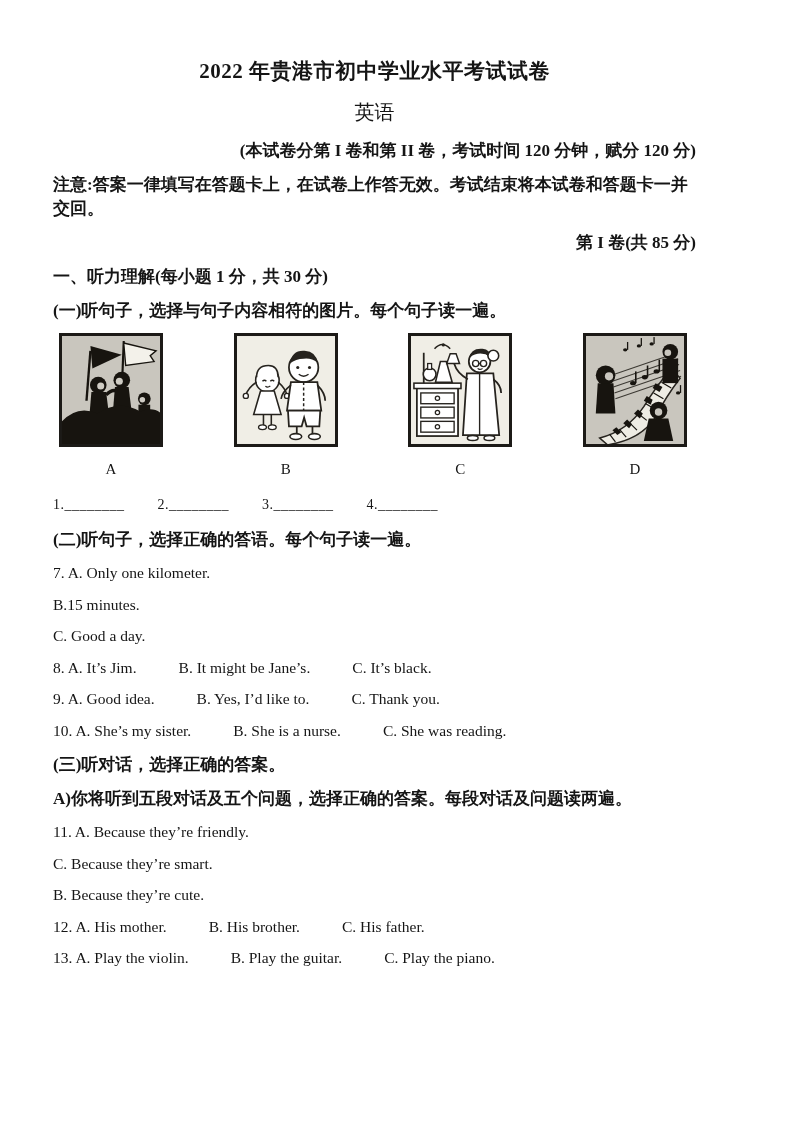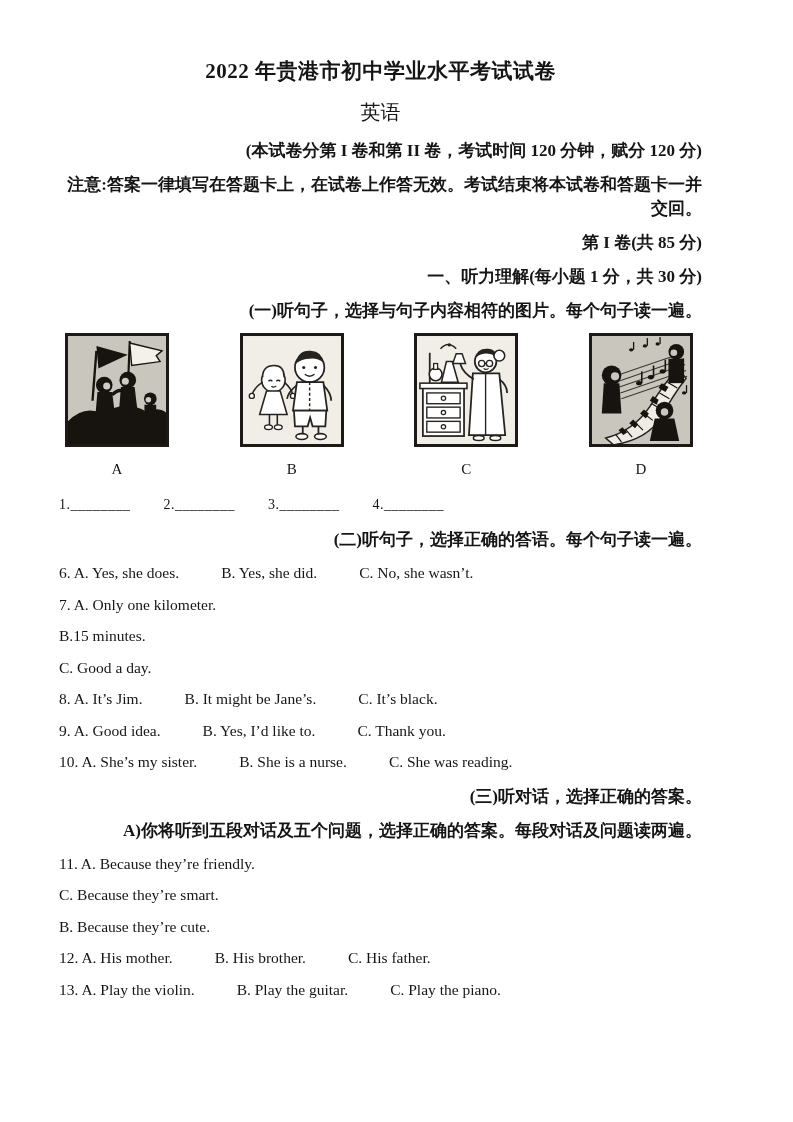--- a/index.html
+++ b/index.html
@@ -4,31 +4,31 @@
 <style>
   * { box-sizing: border-box; }
   html, body { margin: 0; padding: 0; }
   body {
     width: 793px; height: 1122px;
     background: #ffffff;
     color: #151515;
     font-family: "Liberation Serif", "DejaVu Serif", serif;
     overflow: hidden;
   }
-  .page { padding: 56px 76px 0 53px; width: 772px; height: 1122px; margin-left: 6px; }
+  .page { padding: 56px 76px 0 53px; width: 772px; height: 1122px; }
 
   .title {
     font-size: 21px; font-weight: bold; text-align: center;
     margin: 0; line-height: 30px; letter-spacing: 0.5px;
   }
   .subject {
     font-size: 20px; font-weight: normal; text-align: center;
     margin: 13px 0 0; line-height: 27px;
   }
-  .zh { font-size: 17px; font-weight: bold; line-height: 24px; margin: 10px 0 0; text-align: right; }
+  .zh { font-size: 17px; font-weight: bold; line-height: 24px; margin: 10px 0 0; }
   .center { text-align: right; }
 
   .pics {
     display: flex; justify-content: space-between;
     width: 628px; margin: 10px 0 0 6px;
   }
   .pic-frame {
     margin: 0; padding: 0;
     width: 104px; height: 114px;
     border: 3px solid #1c1a17;
@@ -217,21 +217,20 @@
       <span>B</span>
       <span>C</span>
       <span>D</span>
     </div>
 
   <p class="blanks"><span>1.________</span><span>2.________</span><span>3.________</span><span>4.________</span></p>
 
   <p class="zh mt-lg">(二)听句子，选择正确的答语。每个句子读一遍。</p>
 
   <div class="opt-block">
-      <p class="opt-line"><span>6. A. Yes, she does.</span><span>B. Yes, she did.</span><span>C. No, she wasn’t.</span></p>
       <p class="opt-line"><span>7. A. Only one kilometer.</span></p>
       <p class="opt-line"><span>B.15 minutes.</span></p>
       <p class="opt-line"><span>C. Good a day.</span></p>
       <p class="opt-line"><span>8. A. It’s Jim.</span><span>B. It might be Jane’s.</span><span>C. It’s black.</span></p>
       <p class="opt-line"><span>9. A. Good idea.</span><span>B. Yes, I’d like to.</span><span>C. Thank you.</span></p>
       <p class="opt-line"><span>10. A. She’s my sister.</span><span>B. She is a nurse.</span><span>C. She was reading.</span></p>
     </div>
 
   <p class="zh" style="margin-top:2px">(三)听对话，选择正确的答案。</p>
   <p class="zh">A)你将听到五段对话及五个问题，选择正确的答案。每段对话及问题读两遍。</p>

